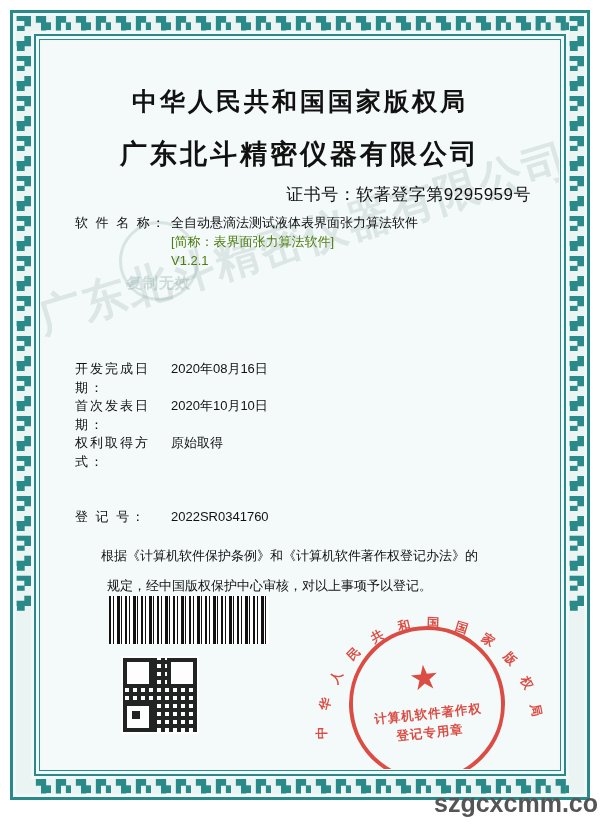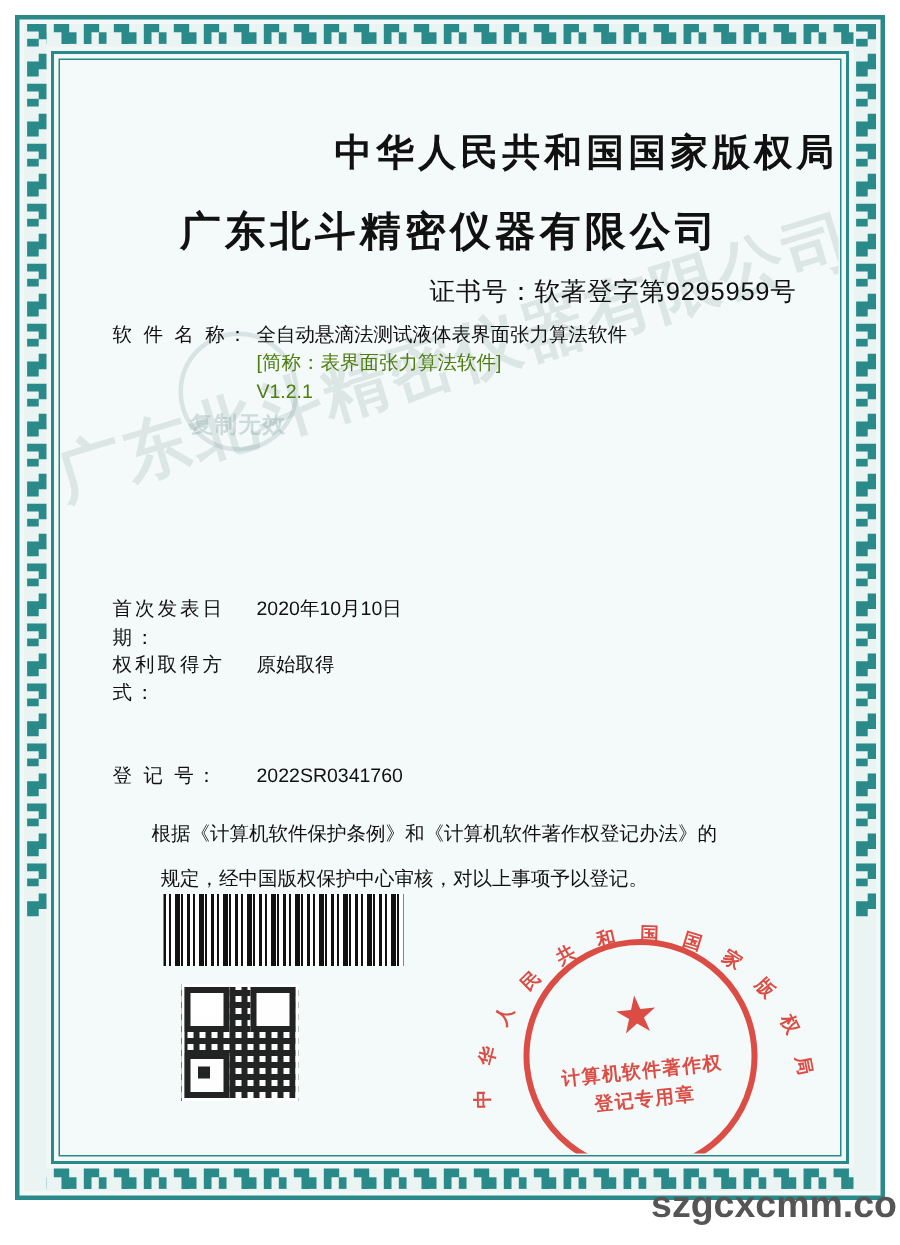--- a/index.html
+++ b/index.html
@@ -78,21 +78,21 @@
   .wm-circle span{
     position:absolute;left:0;right:0;top:26px;text-align:center;
     font-size:15px;color:rgba(120,150,150,0.30);font-weight:bold;
     letter-spacing:1px;
     margin-top:24px;
   }
 
   
   .title1{
     position:absolute;left:0;right:0;top:44px;
-    text-align:right;
+    text-align:center;
     font-size:25px;
     letter-spacing:3px;
     color:#111;
     font-family:"DejaVu Sans","Liberation Sans",sans-serif;
     font-weight:bold;
   }
   .title2{
     position:absolute;left:0;right:0;top:95px;
     text-align:center;
     font-size:27px;
@@ -235,20 +235,23 @@
       <span>证书号：</span><span>软著登字第9295959号</span>
     </div>
 
     <div class="field" style="top:172px;">
       <span class="lbl">软 件 名 称：</span><span class="val">全自动悬滴法测试液体表界面张力算法软件</span>
     </div>
     <div class="sub" style="top:192px;">[简称：表界面张力算法软件]</div>
     <div class="sub" style="top:212px;">V1.2.1</div>
 
 
+    <div class="field" style="top:318px;">
+      <span class="lbl">开发完成日期：</span><span class="val">2020年08月16日</span>
+    </div>
     <div class="field" style="top:355px;">
       <span class="lbl">首次发表日期：</span><span class="val">2020年10月10日</span>
     </div>
     <div class="field" style="top:392px;">
       <span class="lbl">权利取得方式：</span><span class="val">原始取得</span>
     </div>
     <div class="field" style="top:466px;text-decoration:underline;">
       <span class="lbl">登 记 号：</span><span class="val">2022SR0341760</span>
     </div>
 

